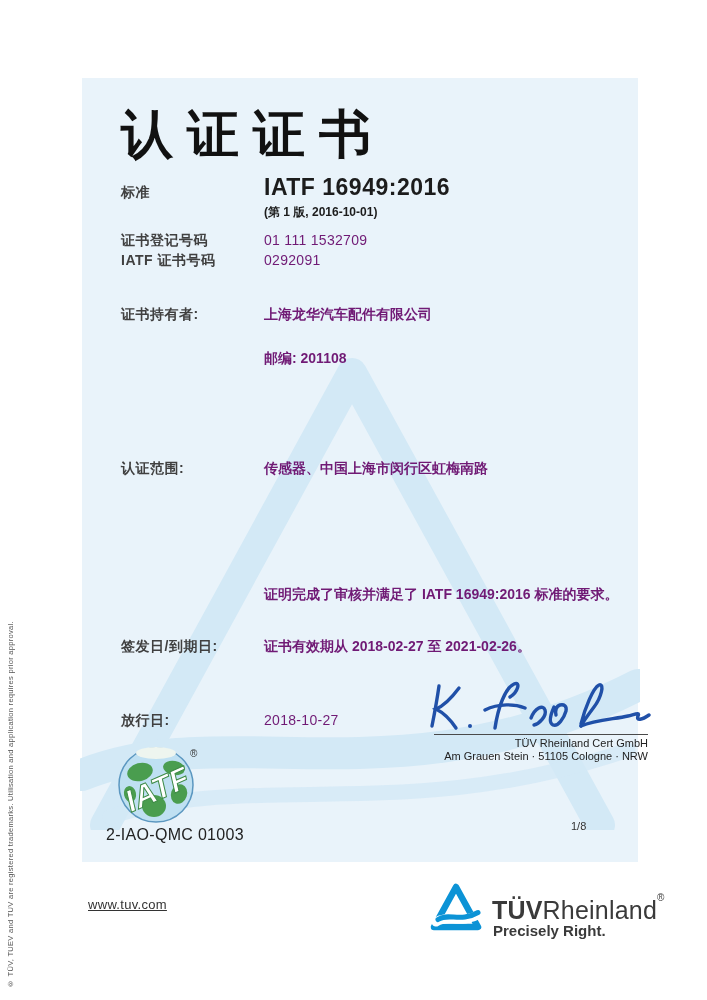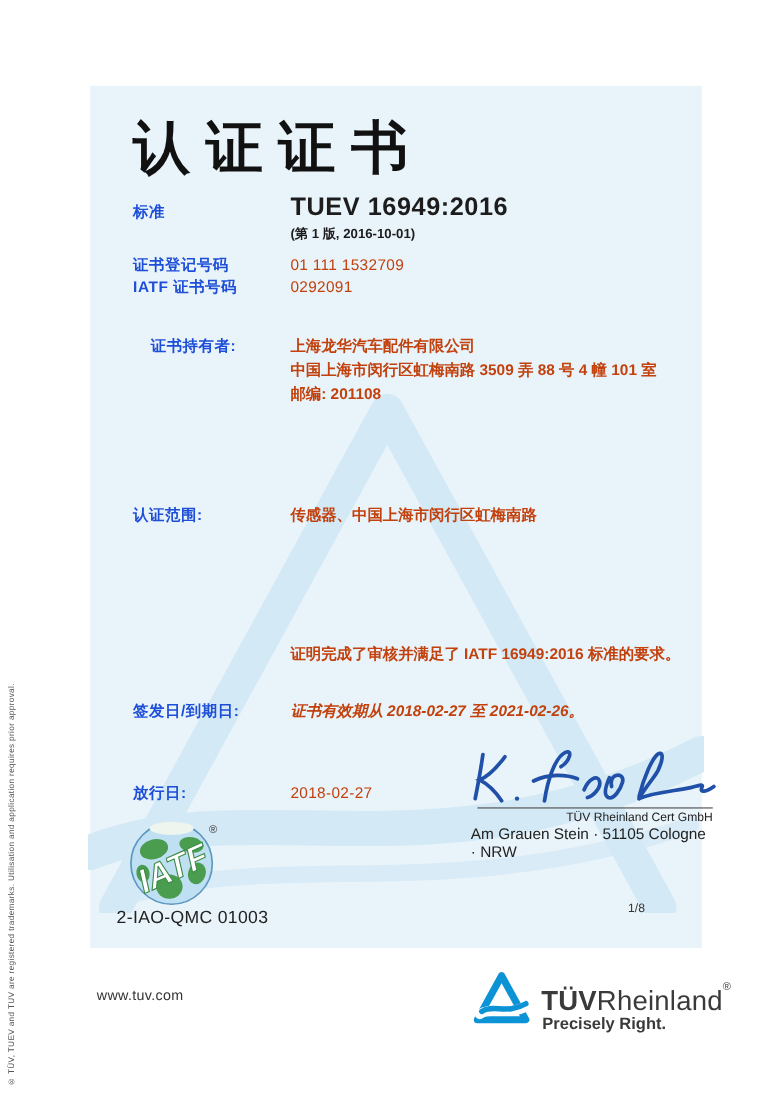--- a/index.html
+++ b/index.html
@@ -9,32 +9,32 @@
     font-family:"Liberation Sans","DejaVu Sans",sans-serif;
     color:var(--text-dark,#222);
   }
   .panel{
     position:absolute;left:82px;top:78px;width:556px;height:784px;
     background:var(--panel,#e9f3fa);
   }
   .watermark{position:absolute;left:80px;top:355px;width:560px;height:475px;pointer-events:none;}
   .content{position:absolute;left:88px;top:78px;width:556px;height:933px;}
   .abs{position:absolute;}
-  .lbl{font-size:14px;font-weight:600;color:#1d4ed8;letter-spacing:.5px;}
-  .val{font-size:14px;font-weight:600;color:#c2410c;}
+  .lbl{font-size:14px;font-weight:600;color:#404040;letter-spacing:.5px;}
+  .val{font-size:14px;font-weight:600;color:#701a75;}
   .num{font-weight:500;letter-spacing:.3px;}
   .title{font-size:52px;font-weight:800;letter-spacing:14px;color:#111;}
   .std-val{font-size:23px;font-weight:800;letter-spacing:.5px;}
   .std-ed{font-size:12px;font-weight:700;text-align:right;}
   .sig-line{position:absolute;height:1px;background:#4a4a4a;}
   .sig-org{font-size:11px;color:#222;text-align:right;}
-  .sig-addr{font-size:14px;color:#222;text-align:left;}
+  .sig-addr{font-size:11px;color:#222;text-align:right;}
   .code{font-size:16px;color:#222;letter-spacing:.3px;}
   .pageno{font-size:11px;color:#333;}
-  .site{font-size:13px;color:#333;letter-spacing:.3px;}
+  .site{font-size:13px;color:#333;letter-spacing:.3px;text-decoration:underline;}
   .brand{font-size:25px;color:#3a3a3a;letter-spacing:.2px;}
   .brand b{font-weight:800;}
   .brand sup{font-size:10px;vertical-align:18px;}
   .tagline{font-size:15px;font-weight:700;color:#3a3a3a;}
   .sidenote{
     position:absolute;left:6px;bottom:12px;height:360px;
     writing-mode:vertical-rl;transform:rotate(180deg);
     font-size:7.5px;color:#555;letter-spacing:.3px;white-space:nowrap;
   }
 </style>
@@ -49,43 +49,42 @@
   <path d="M30 462 C170 415 330 470 548 395" fill="none" style="stroke:var(--watermark,#d3e9f6)" stroke-width="15" stroke-linecap="round" opacity="0.8"></path>
 </svg>
 
 <div class="sidenote">® TÜV, TUEV and TUV are registered trademarks. Utilisation and application requires prior approval.</div>
 
 <div class="content">
 
   <div class="abs title" style="left:33px;top:22px;">认证证书</div>
 
   <div class="abs lbl" style="left:33px;top:106px;">标准</div>
-  <div class="abs std-val" style="left:176px;top:96px;">TUEV 16949:2016</div>
+  <div class="abs std-val" style="left:176px;top:96px;">IATF 16949:2016</div>
   <div class="abs std-ed" style="left:176px;top:126px;">(第 1 版, 2016-10-01)</div>
 
   <div class="abs lbl" style="left:33px;top:154px;">证书登记号码</div>
   <div class="abs val num" style="left:176px;top:154px;">01 111 1532709</div>
   <div class="abs lbl" style="left:33px;top:174px;">IATF 证书号码</div>
   <div class="abs val num" style="left:176px;top:174px;">0292091</div>
 
-  <div class="abs lbl" style="left:33px;top:228px;margin-left:16px;">证书持有者:</div>
+  <div class="abs lbl" style="left:33px;top:228px;">证书持有者:</div>
   <div class="abs val" style="left:176px;top:228px;">上海龙华汽车配件有限公司</div>
-  <div class="abs val" style="left:176px;top:250px;">中国上海市闵行区虹梅南路 3509 弄 88 号 4 幢 101 室</div>
   <div class="abs val" style="left:176px;top:272px;">邮编: 201108</div>
 
   <div class="abs lbl" style="left:33px;top:382px;">认证范围:</div>
   <div class="abs val" style="left:176px;top:382px;">传感器、中国上海市闵行区虹梅南路</div>
 
   <div class="abs val" style="left:176px;top:508px;">证明完成了审核并满足了 IATF 16949:2016 标准的要求。</div>
 
   <div class="abs lbl" style="left:33px;top:560px;">签发日/到期日:</div>
-  <div class="abs val" style="left:176px;top:560px;font-style:italic;">证书有效期从 2018-02-27 至 2021-02-26。</div>
+  <div class="abs val" style="left:176px;top:560px;">证书有效期从 2018-02-27 至 2021-02-26。</div>
 
   <div class="abs lbl" style="left:33px;top:634px;">放行日:</div>
-  <div class="abs val num" style="left:176px;top:634px;">2018-02-27</div>
+  <div class="abs val num" style="left:176px;top:634px;">2018-10-27</div>
 
   <svg class="abs" style="left:335px;top:598px;" width="228" height="58" viewBox="0 0 228 58">
     <g fill="none" style="stroke:var(--signature-blue,#2050a8)" stroke-width="3.4" stroke-linecap="round">
       <path d="M16 10 C14 24 11 40 9 50"></path>
       <path d="M36 12 C27 24 18 31 13 33 C21 37 29 46 33 52"></path>
       <circle cx="47" cy="50" r="2" style="fill:var(--signature-blue,#2050a8)" stroke="none"></circle>
       <path d="M72 52 C75 32 82 12 91 8 C98 5 95 16 87 21"></path>
       <path d="M62 34 C76 27 92 28 102 32"></path>
       <path d="M108 42 C112 32 120 28 122 34 C124 40 116 48 111 49"></path>
       <path d="M131 31 C127 40 126 47 130 49 C135 51 141 42 143 35 C144 30 141 28 137 29 C133 30 132 35 133 39"></path>

